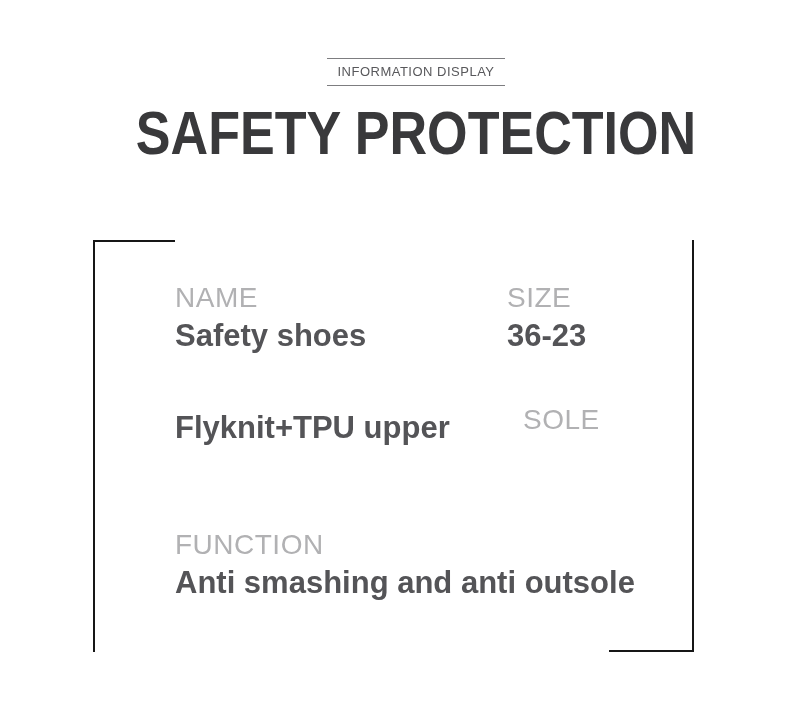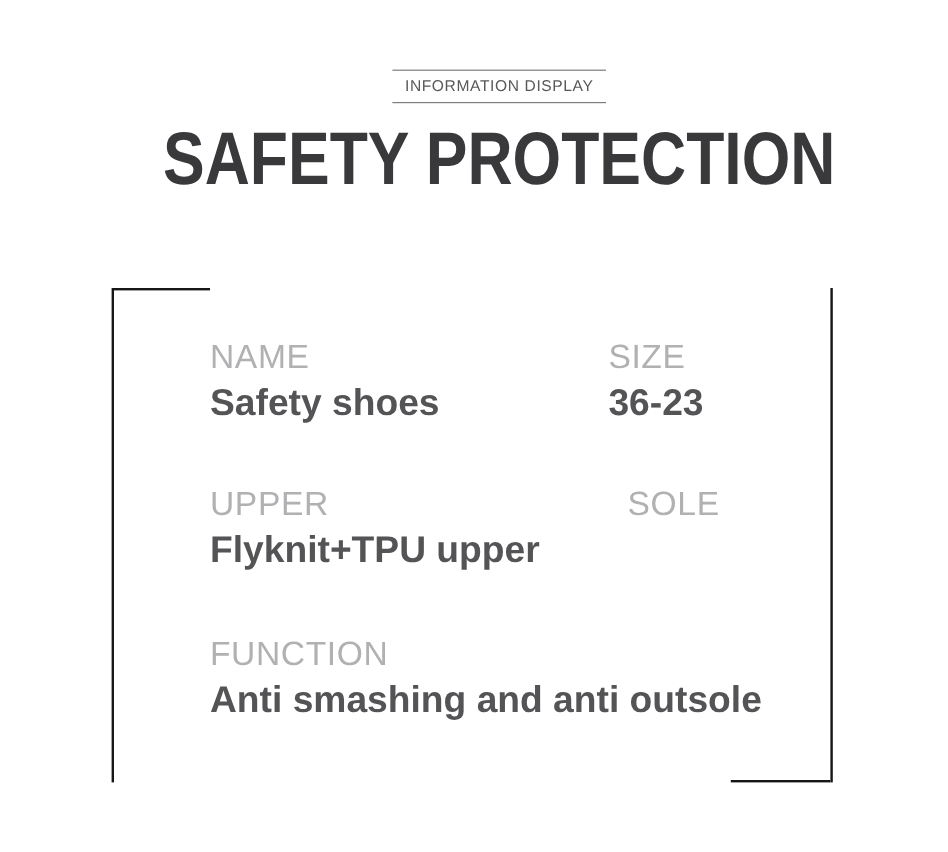--- a/index.html
+++ b/index.html
@@ -128,21 +128,20 @@
       <div class="label">NAME</div>
       <div class="value">Safety shoes</div>
     </div>
 
     <div class="field f-size">
       <div class="label">SIZE</div>
       <div class="value">36-23</div>
     </div>
 
     <div class="field f-upper">
-      <div class="label">UPPER</div>
       <div class="value">Flyknit+TPU upper</div>
     </div>
 
     <div class="field f-sole">
       <div class="label">SOLE</div>
     </div>
 
     <div class="field f-function">
       <div class="label">FUNCTION</div>
       <div class="value">Anti smashing and anti outsole</div>

